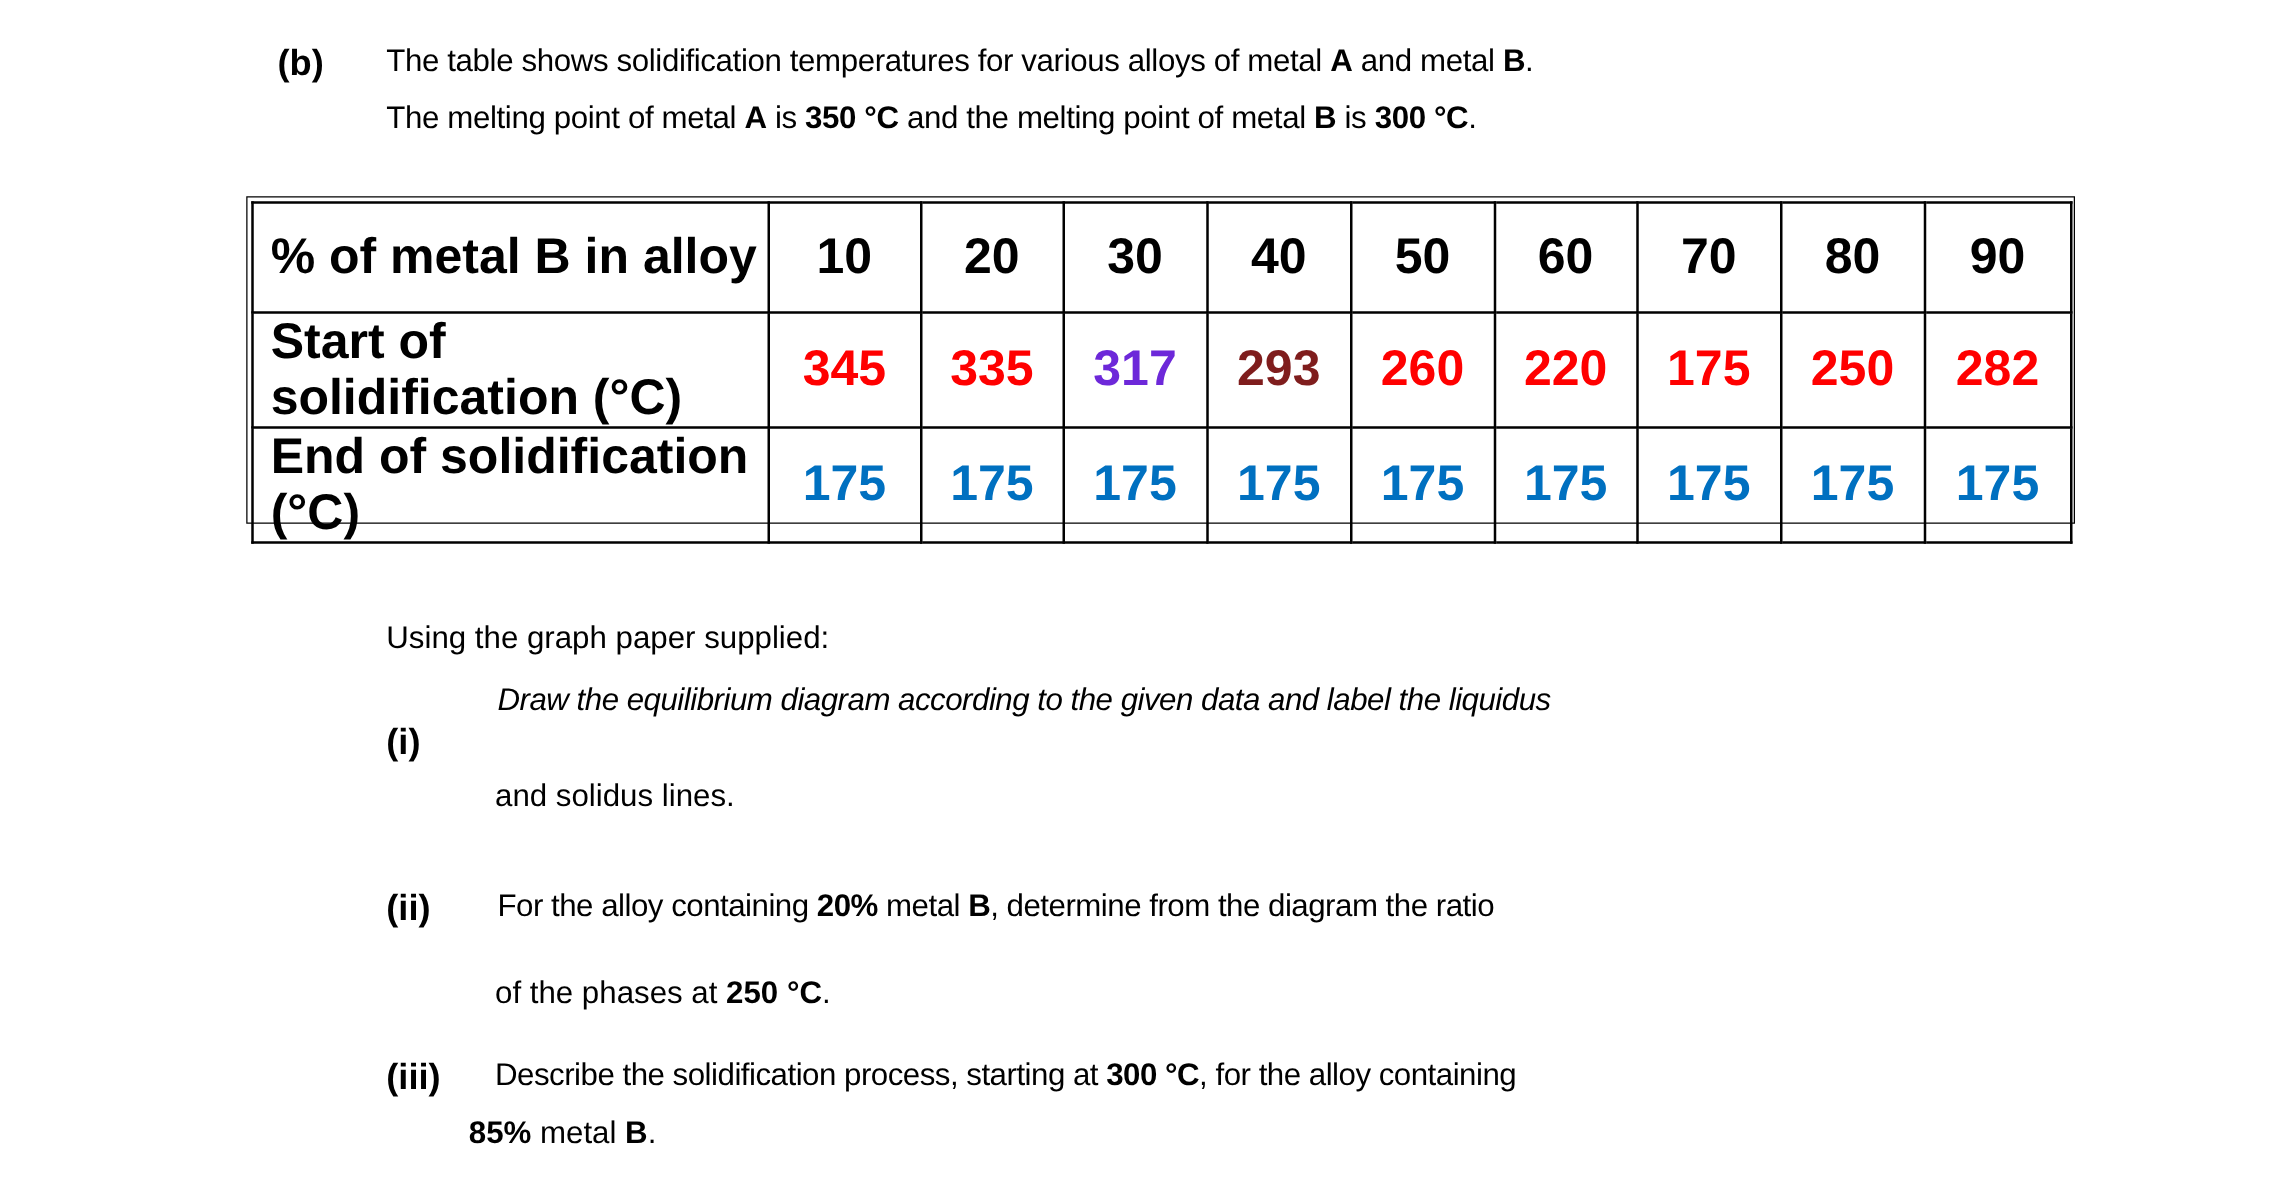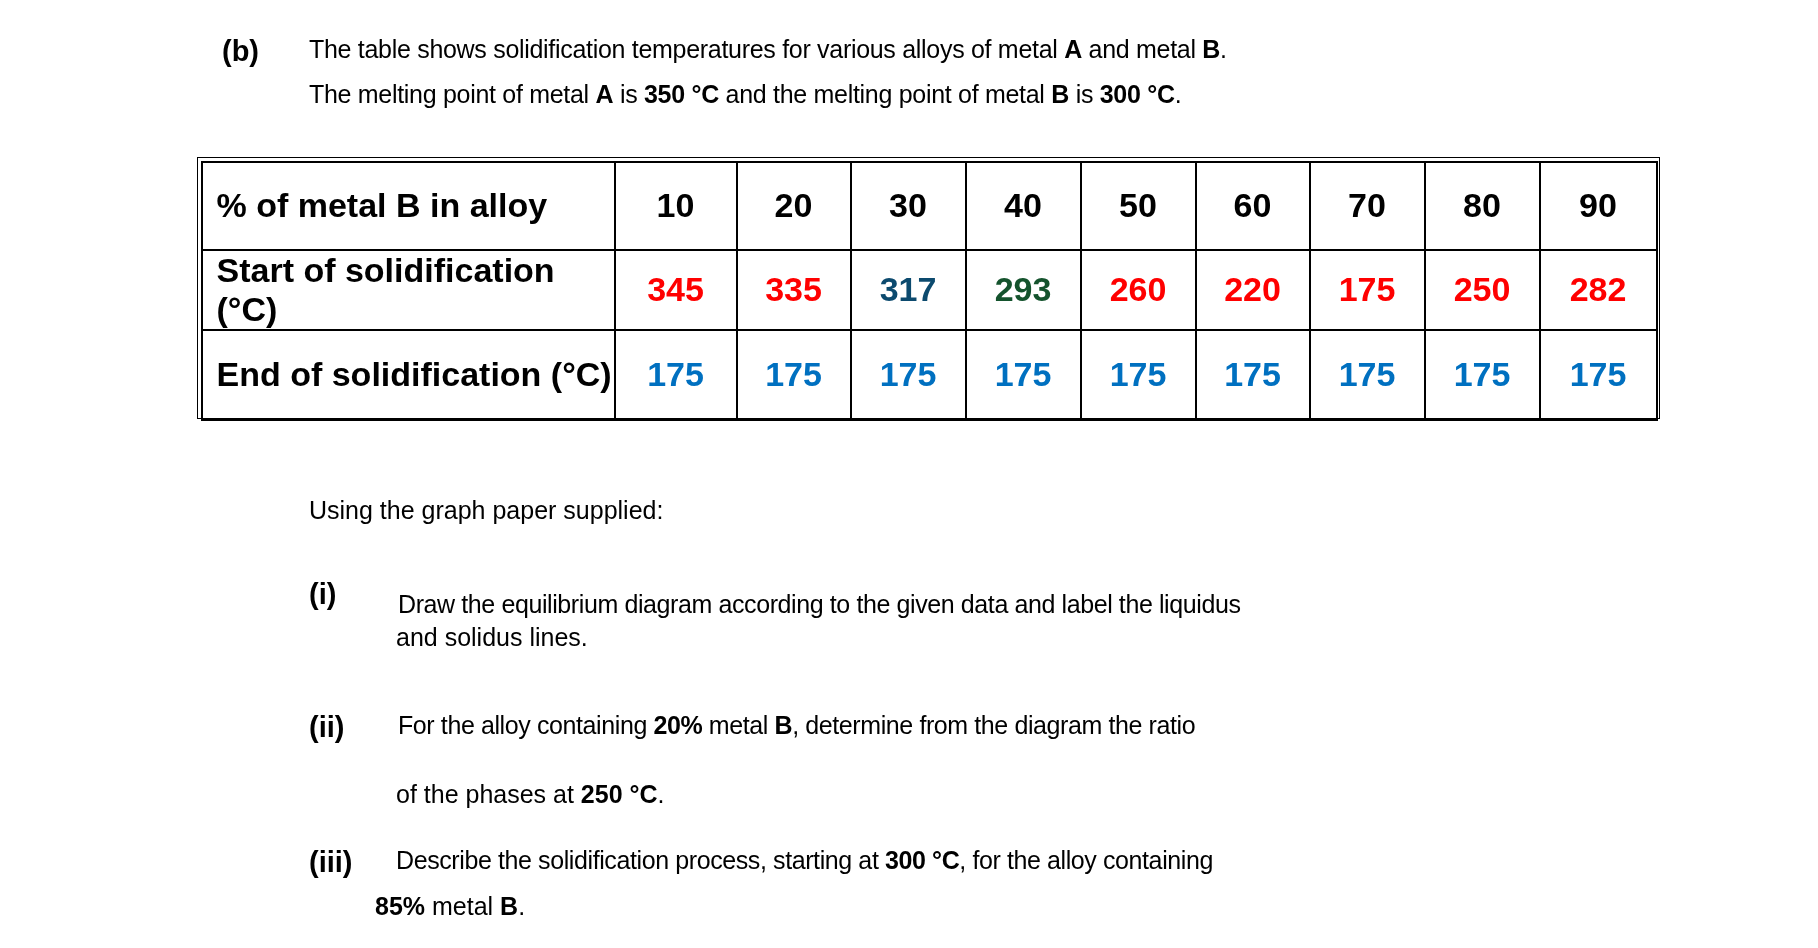--- a/index.html
+++ b/index.html
@@ -4,21 +4,21 @@
 <style>
   html, body { margin:0; padding:0; background:#ffffff; }
   body { width:1818px; height:948px; position:relative; overflow:hidden;
          font-family:"Liberation Sans", sans-serif; color:#000; }
   .line { position:absolute; white-space:nowrap; font-size:25px; line-height:1; }
   .lbl { position:absolute; white-space:nowrap; font-size:29px; font-weight:bold; line-height:1; }
   b { font-weight:bold; }
   .table-wrap { position:absolute; left:197px; top:157px; width:1463px; height:262px;
                 border:1.5px solid #000; box-sizing:border-box; padding:2.5px; }
   table { border-collapse:collapse; width:100%; height:100%; table-layout:fixed; }
-  td { border:2px solid #000; text-align:center; font-weight:bold; font-size:34px; padding:0; }
+  td { border:2px solid #000; text-align:center; font-weight:bold; font-size:40px; padding:0; }
   td.rowhead { text-align:left; padding-left:14px; }
   tr.r0 td { height:86px; }
   tr.r1 td { height:78px; }
   tr.r2 td { height:88px; }
   td.start { color:#FF0000; }
   td.end { color:#0070C0; }
 </style>
 </head>
 <body>
 
@@ -56,22 +56,22 @@
       <td>50</td>
       <td>60</td>
       <td>70</td>
       <td>80</td>
       <td>90</td>
     </tr>
     <tr class="r1">
       <td class="rowhead">Start of solidification (°C)</td>
       <td class="start" style="color: rgb(255, 0, 0);">345</td>
       <td class="start" style="color: rgb(255, 0, 0);">335</td>
-      <td class="start" style="color: #0c4a6e;">317</td>
-      <td class="start" style="color: #14532d; margin-top: 12px;">293</td>
+      <td class="start" style="color: #6d28d9;">317</td>
+      <td class="start" style="color: #7f1d1d; margin-top: 12px;">293</td>
       <td class="start" style="color: rgb(255, 0, 0);">260</td>
       <td class="start" style="color: rgb(255, 0, 0);">220</td>
       <td class="start" style="color: rgb(255, 0, 0);">175</td>
       <td class="start" style="color: rgb(255, 0, 0);">250</td>
       <td class="start" style="color: rgb(255, 0, 0);">282</td>
     </tr>
     <tr class="r2">
       <td class="rowhead">End of solidification (°C)</td>
       <td class="end" style="color: rgb(0, 112, 192);">175</td>
       <td class="end" style="color: rgb(0, 112, 192);">175</td>
@@ -83,21 +83,21 @@
       <td class="end" style="color: rgb(0, 112, 192);">175</td>
       <td class="end" style="color: rgb(0, 112, 192);">175</td>
     </tr>
   </tbody>
     </table>
 </div>
 
 <div class="line" style="left:309px; top:498px;">Using the graph paper supplied:</div>
 
 <div class="lbl" style="left:309px; top:580px;">(i)</div>
-<div class="line" style="left:398px; top:592px; letter-spacing:-0.4px;">Draw the equilibrium diagram according to the given data and label the liquidus</div>
+<div class="line" style="left:398px; top:548px; letter-spacing:-0.4px;font-style:italic;">Draw the equilibrium diagram according to the given data and label the liquidus</div>
 <div class="line" style="left:396px; top:625px;">and solidus lines.</div>
 
 <div class="lbl" style="left:309px; top:713px;">(ii)</div>
 <div class="line" style="left:398px; top:713px; letter-spacing:-0.4px;">
   <span>For the alloy containing </span><b>20%</b><span> metal </span><b>B</b><span>, determine from the diagram the ratio</span>
 </div>
 <div class="line" style="left:396px; top:782px;">
   <span>of the phases at </span><b>250 °C</b><span>.</span>
 </div>
 

